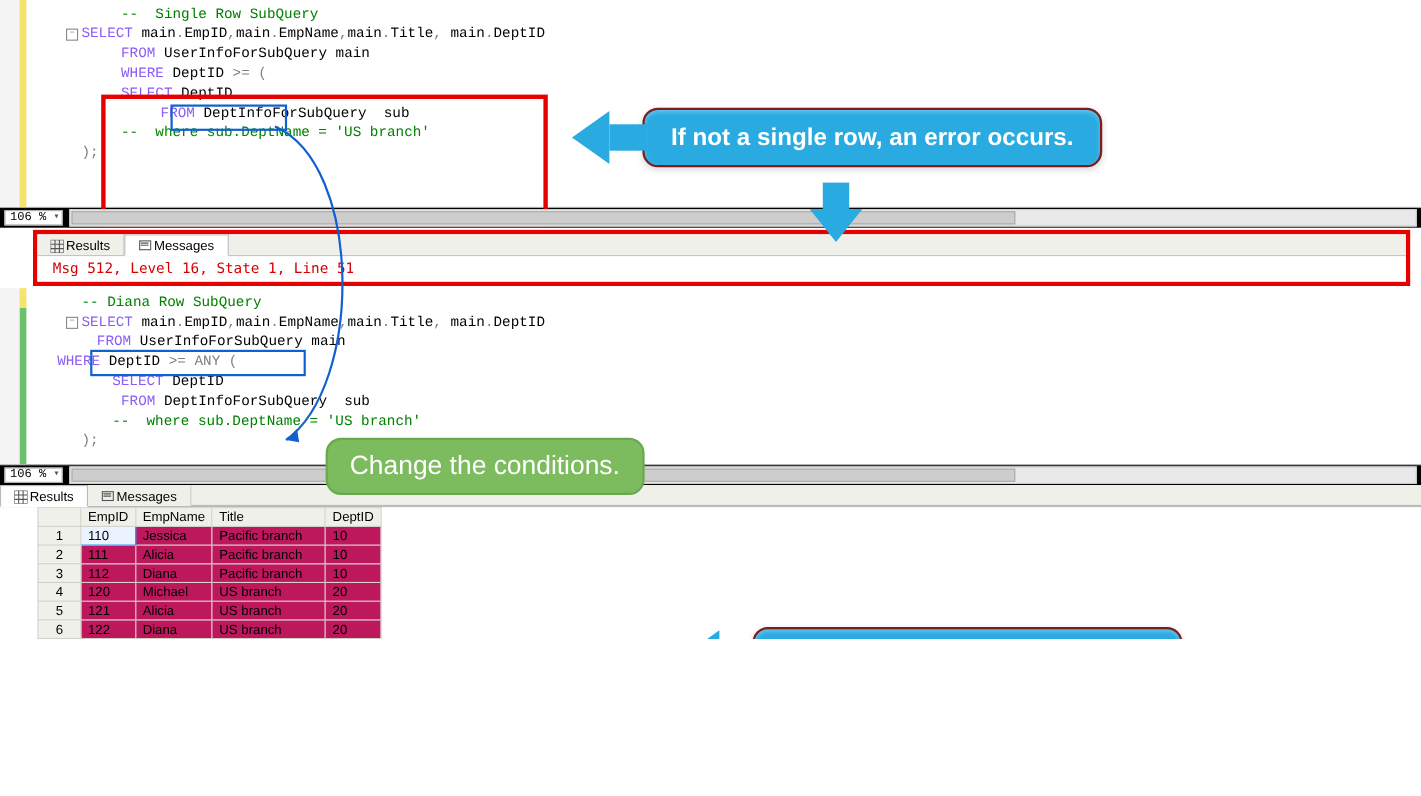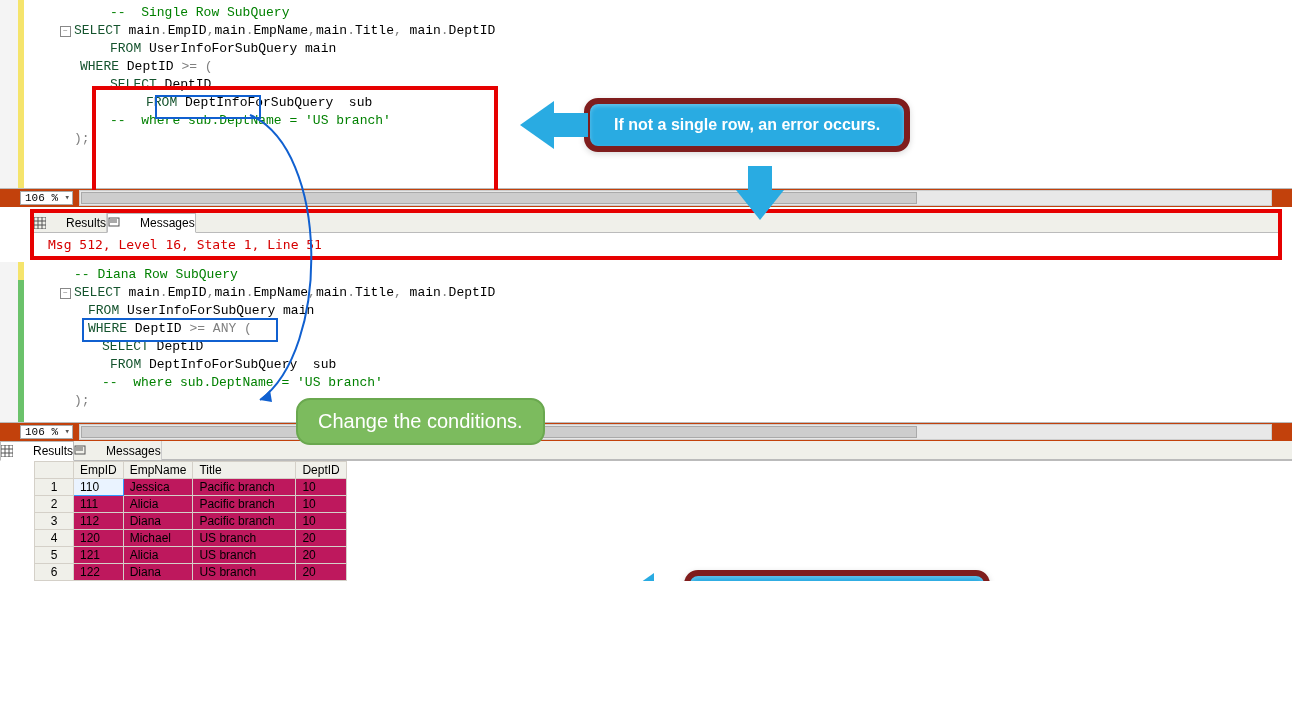--- a/index.html
+++ b/index.html
@@ -2,43 +2,43 @@
 <html><head>
 <meta charset="utf-8">
 <style>
 html,body{margin:0;padding:0;font-family:Consolas,'Courier New',monospace;font-size:13px;background:#fff;color:#000;width:1292px}
 .editor{background:#fff;position:relative;padding:4px 0 0 0}
 .gutter-strip{position:absolute;left:0;top:0;bottom:0;width:18px;background:#f4f4f4;border-right:1px solid #d0d0d0}
 .yellow-strip{position:absolute;left:18px;top:0;bottom:0;width:6px;background:#f5e46c}
 .green-strip{position:absolute;left:18px;top:0;bottom:0;width:6px;background:#6bc26b}
 .code-line{white-space:pre;line-height:18px;padding-left:30px;position:relative}
 .collapse-icon{position:absolute;left:6px;width:9px;height:9px;border:1px solid #888;background:#fff;font-size:8px;line-height:8px;text-align:center;color:#888;top:4px}
-.kw{color:#14532d}
+.kw{color:#8b5cf6}
 .gray{color:#808080}
 .comment{color:#008000}
-.zoom-bar{background:#c2410c;border-top:1px solid #bbb;padding:1px 20px;font-size:11px;display:flex;align-items:center}
+.zoom-bar{background:#000000;border-top:1px solid #bbb;padding:1px 4px;font-size:11px;display:flex;align-items:center}
 .zoom-sel{border:1px solid #aaa;background:#fff;padding:0 14px 0 4px;font-size:11px;position:relative}
 .zoom-sel:after{content:"▾";position:absolute;right:2px;top:0;font-size:9px;color:#555}
 .scroll-track{flex:1;height:14px;background:#e8e8e8;border:1px solid #ccc;margin-left:6px;position:relative}
 .scroll-thumb{position:absolute;top:1px;bottom:1px;background:#cdcdcd;border:1px solid #aaa}
 .tabs{background:#f0f0ea;border-bottom:1px solid #bbb;display:flex;font-family:'Segoe UI',Tahoma,sans-serif;font-size:12px}
-.tab{padding:2px 0;display:flex;align-items:center;gap:20px;border-right:1px solid #ccc}
+.tab{padding:2px 12px;display:flex;align-items:flex-end;gap:2px;border-right:1px solid #ccc}
 .tab.active{background:#fff;border-bottom:1px solid #fff;margin-bottom:-1px;border-top:1px solid #bbb;border-left:1px solid #bbb;border-right:1px solid #bbb}
 .tab-icon{width:12px;height:12px;display:inline-block}
 .msg-area{background:#fff;padding:4px 14px;font-family:Consolas,monospace}
 .msg-line{color:#d60000;white-space:pre}
 .table{font-family:'Segoe UI',Tahoma,sans-serif;font-size:12px;border-collapse:collapse;margin:0}
 .table th,.table td{border:1px solid #d4d0c8;padding:1px 6px;text-align:left;background:#be185d}
 .table th{background:#f0f0ea;font-weight:400}
 .table .row-hdr{background:#f0f0ea;text-align:center;width:26px}
 .table .sel-cell{border:1px solid #3399ff;background:#eaf3ff}
 .red-box{border:4px solid #e60000}
 .blue-box{border:2px solid #1060d0}
-.callout{background:#29abe2;color:#fff;font-family:'Segoe UI',Arial,sans-serif;font-size:16px;font-weight:600;padding:12px 24px;border-radius:14px;border:6px solid #7f1d1d;box-shadow:inset 0 2px 4px rgba(255,255,255,.3),0 2px 6px rgba(0,0,0,.15);text-align:center;white-space:nowrap}
-.callout-g{background:#7cbb5e;border:2px solid #6aa84f;color:#fff;font-family:'Segoe UI',Arial,sans-serif;font-size:20px;font-weight:500;padding:10px 20px;border-radius:14px;text-align:center;white-space:nowrap}
+.callout{background:#29abe2;color:#fff;font-family:'Segoe UI',Arial,sans-serif;font-size:22px;font-weight:600;padding:12px 24px;border-radius:14px;border:2px solid #7f1d1d;box-shadow:inset 0 2px 4px rgba(255,255,255,.3),0 2px 6px rgba(0,0,0,.15);text-align:center;white-space:nowrap}
+.callout-g{background:#7cbb5e;border:2px solid #6aa84f;color:#fff;font-family:'Segoe UI',Arial,sans-serif;font-size:24px;font-weight:500;padding:10px 20px;border-radius:14px;text-align:center;white-space:nowrap}
 .arrow-left{width:0;height:0;border-top:24px solid transparent;border-bottom:24px solid transparent;border-right:34px solid #29abe2;position:relative}
 .arrow-left:after{content:"";position:absolute;left:34px;top:-12px;width:34px;height:24px;background:#29abe2}
 .arrow-down{width:0;height:0;border-left:24px solid transparent;border-right:24px solid transparent;border-top:30px solid #29abe2;position:relative}
 .arrow-down:before{content:"";position:absolute;left:-12px;top:-54px;width:24px;height:26px;background:#29abe2}
 svg.curve{position:absolute;pointer-events:none}
 .pane{position:relative}
 </style>
 </head>
 <body>
 
@@ -47,21 +47,21 @@
 <div class="pane editor" style="height:184px">
   <div class="gutter-strip"></div>
   <div class="yellow-strip"></div>
 
   <div class="code-line" style="padding-left:110px"><span class="comment"><span>-- </span><span> Single Row SubQuery</span></span></div>
 
   <div class="code-line" style="padding-left:74px"><span class="collapse-icon" style="left:60px">−</span><span class="kw">SELECT</span><span> main</span><span class="gray">.</span><span>EmpID</span><span class="gray">,</span><span>main</span><span class="gray">.</span><span>EmpName</span><span class="gray">,</span><span>main</span><span class="gray">.</span><span>Title</span><span class="gray">,</span><span> main</span><span class="gray">.</span><span>DeptID</span></div>
 
   <div class="code-line" style="padding-left:110px"><span class="kw">FROM</span><span> UserInfoForSubQuery main</span></div>
 
-  <div class="code-line" style="padding-left:80px"><span class="kw">WHERE</span><span> DeptID </span><span class="gray">&gt;=</span><span class="gray"> (</span></div>
+  <div class="code-line" style="padding-left:110px"><span class="kw">WHERE</span><span> DeptID </span><span class="gray">&gt;=</span><span class="gray"> (</span></div>
 
   <div class="code-line" style="padding-left:110px"><span class="kw">SELECT</span><span> DeptID</span></div>
 
   <div class="code-line" style="padding-left:146px"><span class="kw">FROM</span><span> DeptInfoForSubQuery  sub</span></div>
 
   <div class="code-line" style="padding-left:110px"><span class="comment">--  where sub.DeptName = 'US branch'</span></div>
 
   <div class="code-line" style="padding-left:74px"><span class="gray">);</span></div>
 
   <div class="red-box" style="position:absolute;left:92px;top:86px;width:398px;height:112px;pointer-events:none"></div>
@@ -106,21 +106,21 @@
   <div class="gutter-strip"></div>
   <div class="yellow-strip" style="top:0;height:18px"></div>
   <div class="green-strip" style="top:18px;bottom:0"></div>
 
   <div class="code-line" style="padding-left:74px"><span class="comment">-- Diana Row SubQuery</span></div>
 
   <div class="code-line" style="padding-left:74px"><span class="collapse-icon" style="left:60px">−</span><span class="kw">SELECT</span><span> main</span><span class="gray">.</span><span>EmpID</span><span class="gray">,</span><span>main</span><span class="gray">.</span><span>EmpName</span><span class="gray">,</span><span>main</span><span class="gray">.</span><span>Title</span><span class="gray">,</span><span> main</span><span class="gray">.</span><span>DeptID</span></div>
 
   <div class="code-line" style="padding-left:88px"><span class="kw">FROM</span><span> UserInfoForSubQuery main</span></div>
 
-  <div class="code-line" style="padding-left:88px"><span class="kw">WHERE</span><span> DeptID </span><span class="gray">&gt;=</span><span class="gray"> ANY </span><span class="gray">(</span></div>
+  <div class="code-line" style="padding-left:52px"><span class="kw">WHERE</span><span> DeptID </span><span class="gray">&gt;=</span><span class="gray"> ANY </span><span class="gray">(</span></div>
 
   <div class="code-line" style="padding-left:102px"><span class="kw">SELECT</span><span> DeptID</span></div>
 
   <div class="code-line" style="padding-left:110px"><span class="kw">FROM</span><span> DeptInfoForSubQuery  sub</span></div>
 
   <div class="code-line" style="padding-left:102px"><span class="comment">--  where sub.DeptName = 'US branch'</span></div>
 
   <div class="code-line" style="padding-left:74px"><span class="gray">);</span></div>
 
   <div class="blue-box" style="position:absolute;left:82px;top:56px;width:192px;height:20px;pointer-events:none"></div>

